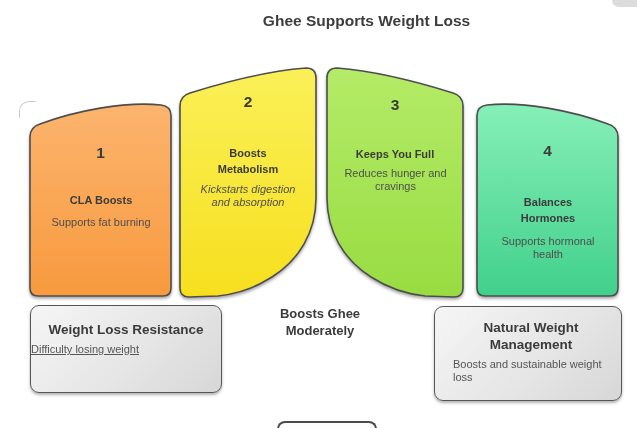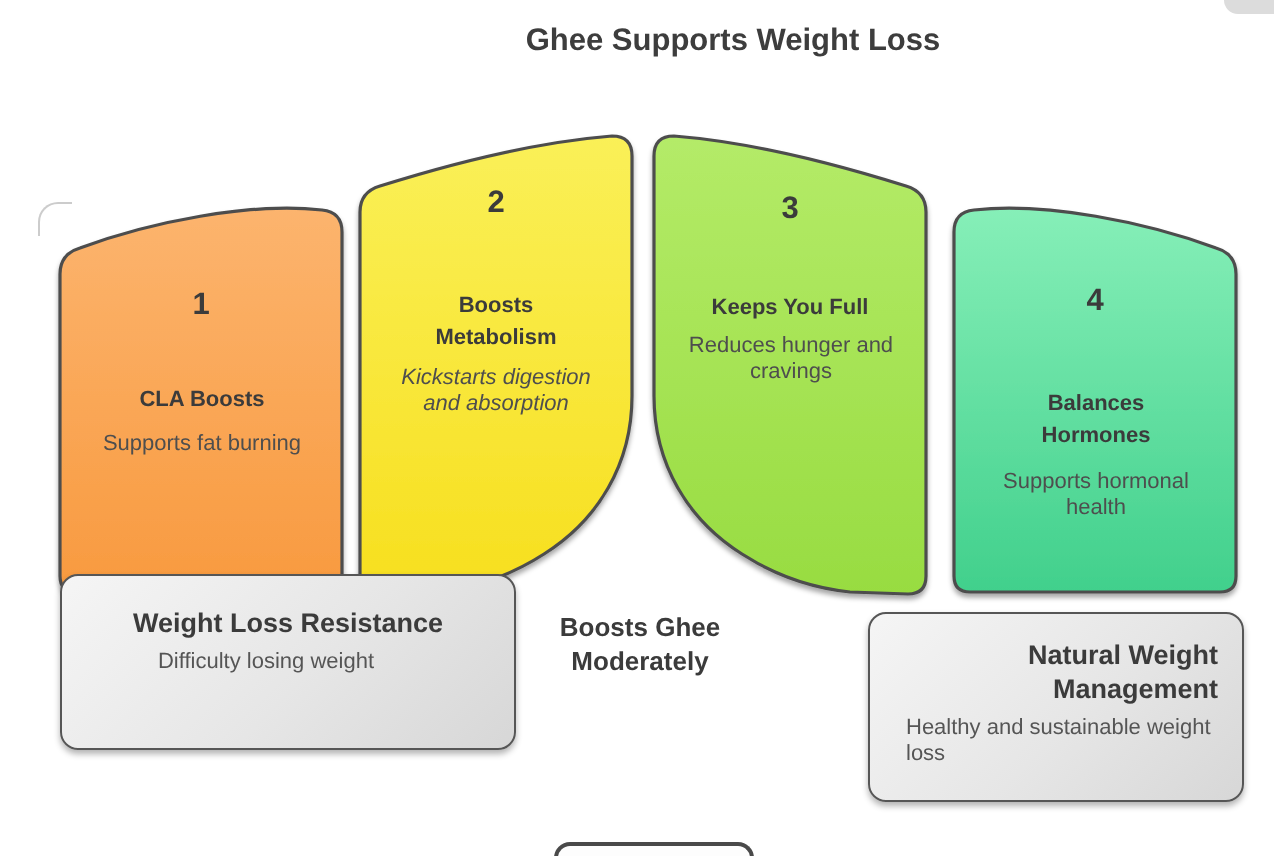--- a/index.html
+++ b/index.html
@@ -32,27 +32,27 @@
   .note{
     position:absolute;left:270px;top:305px;width:100px;
     font-size:13px;font-weight:bold;line-height:17px;color:#3b3b3b;text-align:center;
   }
   .graybox{
     position:absolute;box-sizing:border-box;
     border:1.6px solid #565656;border-radius:9px;
     background:linear-gradient(135deg,#f5f5f5 0%,#e6e6e6 55%,#d7d7d7 100%);
     box-shadow:0 2px 3px rgba(0,0,0,0.30);
   }
-  .gb-left{left:30px;top:287px;width:228px;height:88px;}
+  .gb-left{left:30px;top:305px;width:192px;height:88px;}
   .gb-right{left:434px;top:306px;width:188px;height:95px;}
   .gb-title{font-size:13.5px;font-weight:bold;line-height:17px;color:#3b3b3b;}
   .gb-sub{font-size:11px;line-height:13px;color:#555555;}
   .gb-left .gb-title{margin-top:15px;text-align:center;}
-  .gb-left .gb-sub{margin-top:5px;text-align:center;padding-right:22px;}
-  .gb-right .gb-title{margin:12px 12px 0 18px;text-align:right;}
+  .gb-left .gb-sub{margin-top:5px;text-align:left;padding-right:22px;text-decoration:underline;}
+  .gb-right .gb-title{margin:12px 12px 0 18px;text-align:center;}
   .gb-right .gb-sub{margin:5px 12px 0 18px;text-align:left;}
   .partial-box{
     position:absolute;left:277px;top:421px;width:100px;height:14px;box-sizing:border-box;
     border:2px solid #4a4a4a;border-bottom:none;border-radius:8px 8px 0 0;background:#fdfdfd;
   }
   .corner-artifact{
     position:absolute;right:0;top:0;width:25px;height:7px;
     background:#dcdcdc;border-radius:0 0 0 7px;
   }
   .edge-curve{
@@ -127,18 +127,18 @@
 
   <div class="note">Boosts Ghee Moderately</div>
 
   <div class="graybox gb-left">
     <div class="gb-title">Weight Loss Resistance</div>
     <div class="gb-sub">Difficulty losing weight</div>
   </div>
 
   <div class="graybox gb-right">
     <div class="gb-title">Natural Weight Management</div>
-    <div class="gb-sub">Healthy and sustainable weight loss</div>
+    <div class="gb-sub">Boosts and sustainable weight loss</div>
   </div>
 
   <div class="partial-box"></div>
 
 </div>
 
 </body></html>

